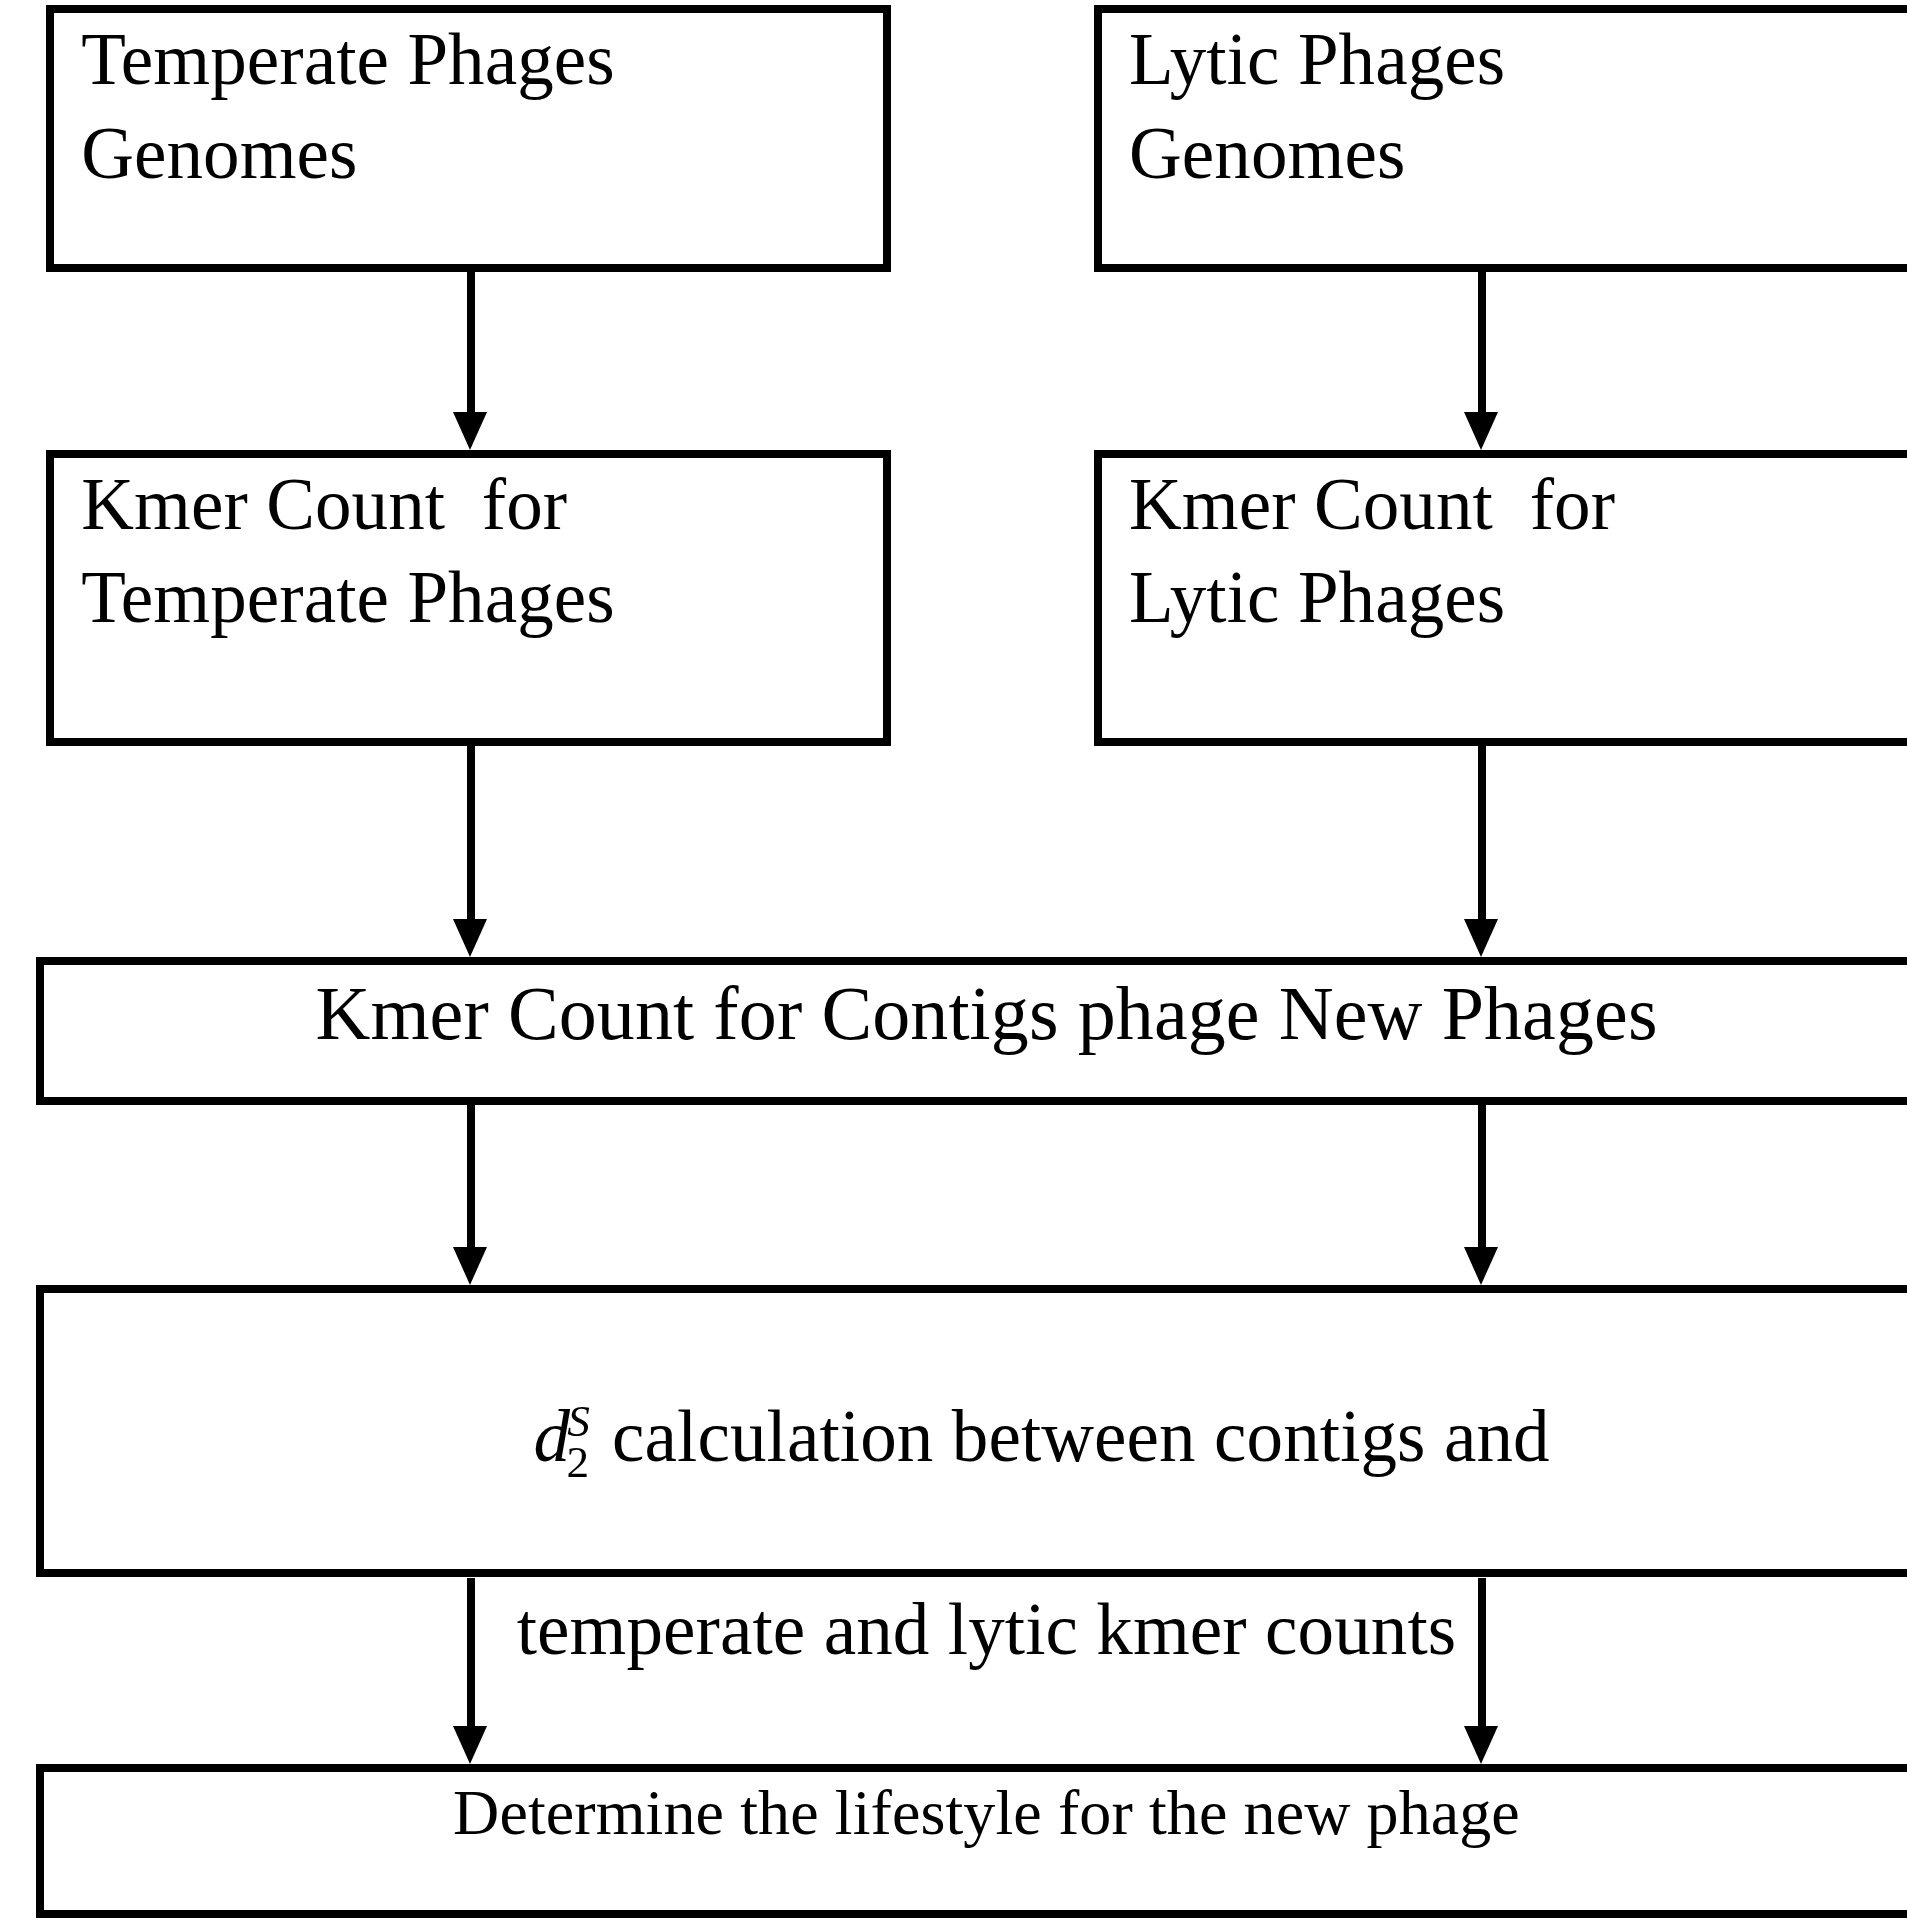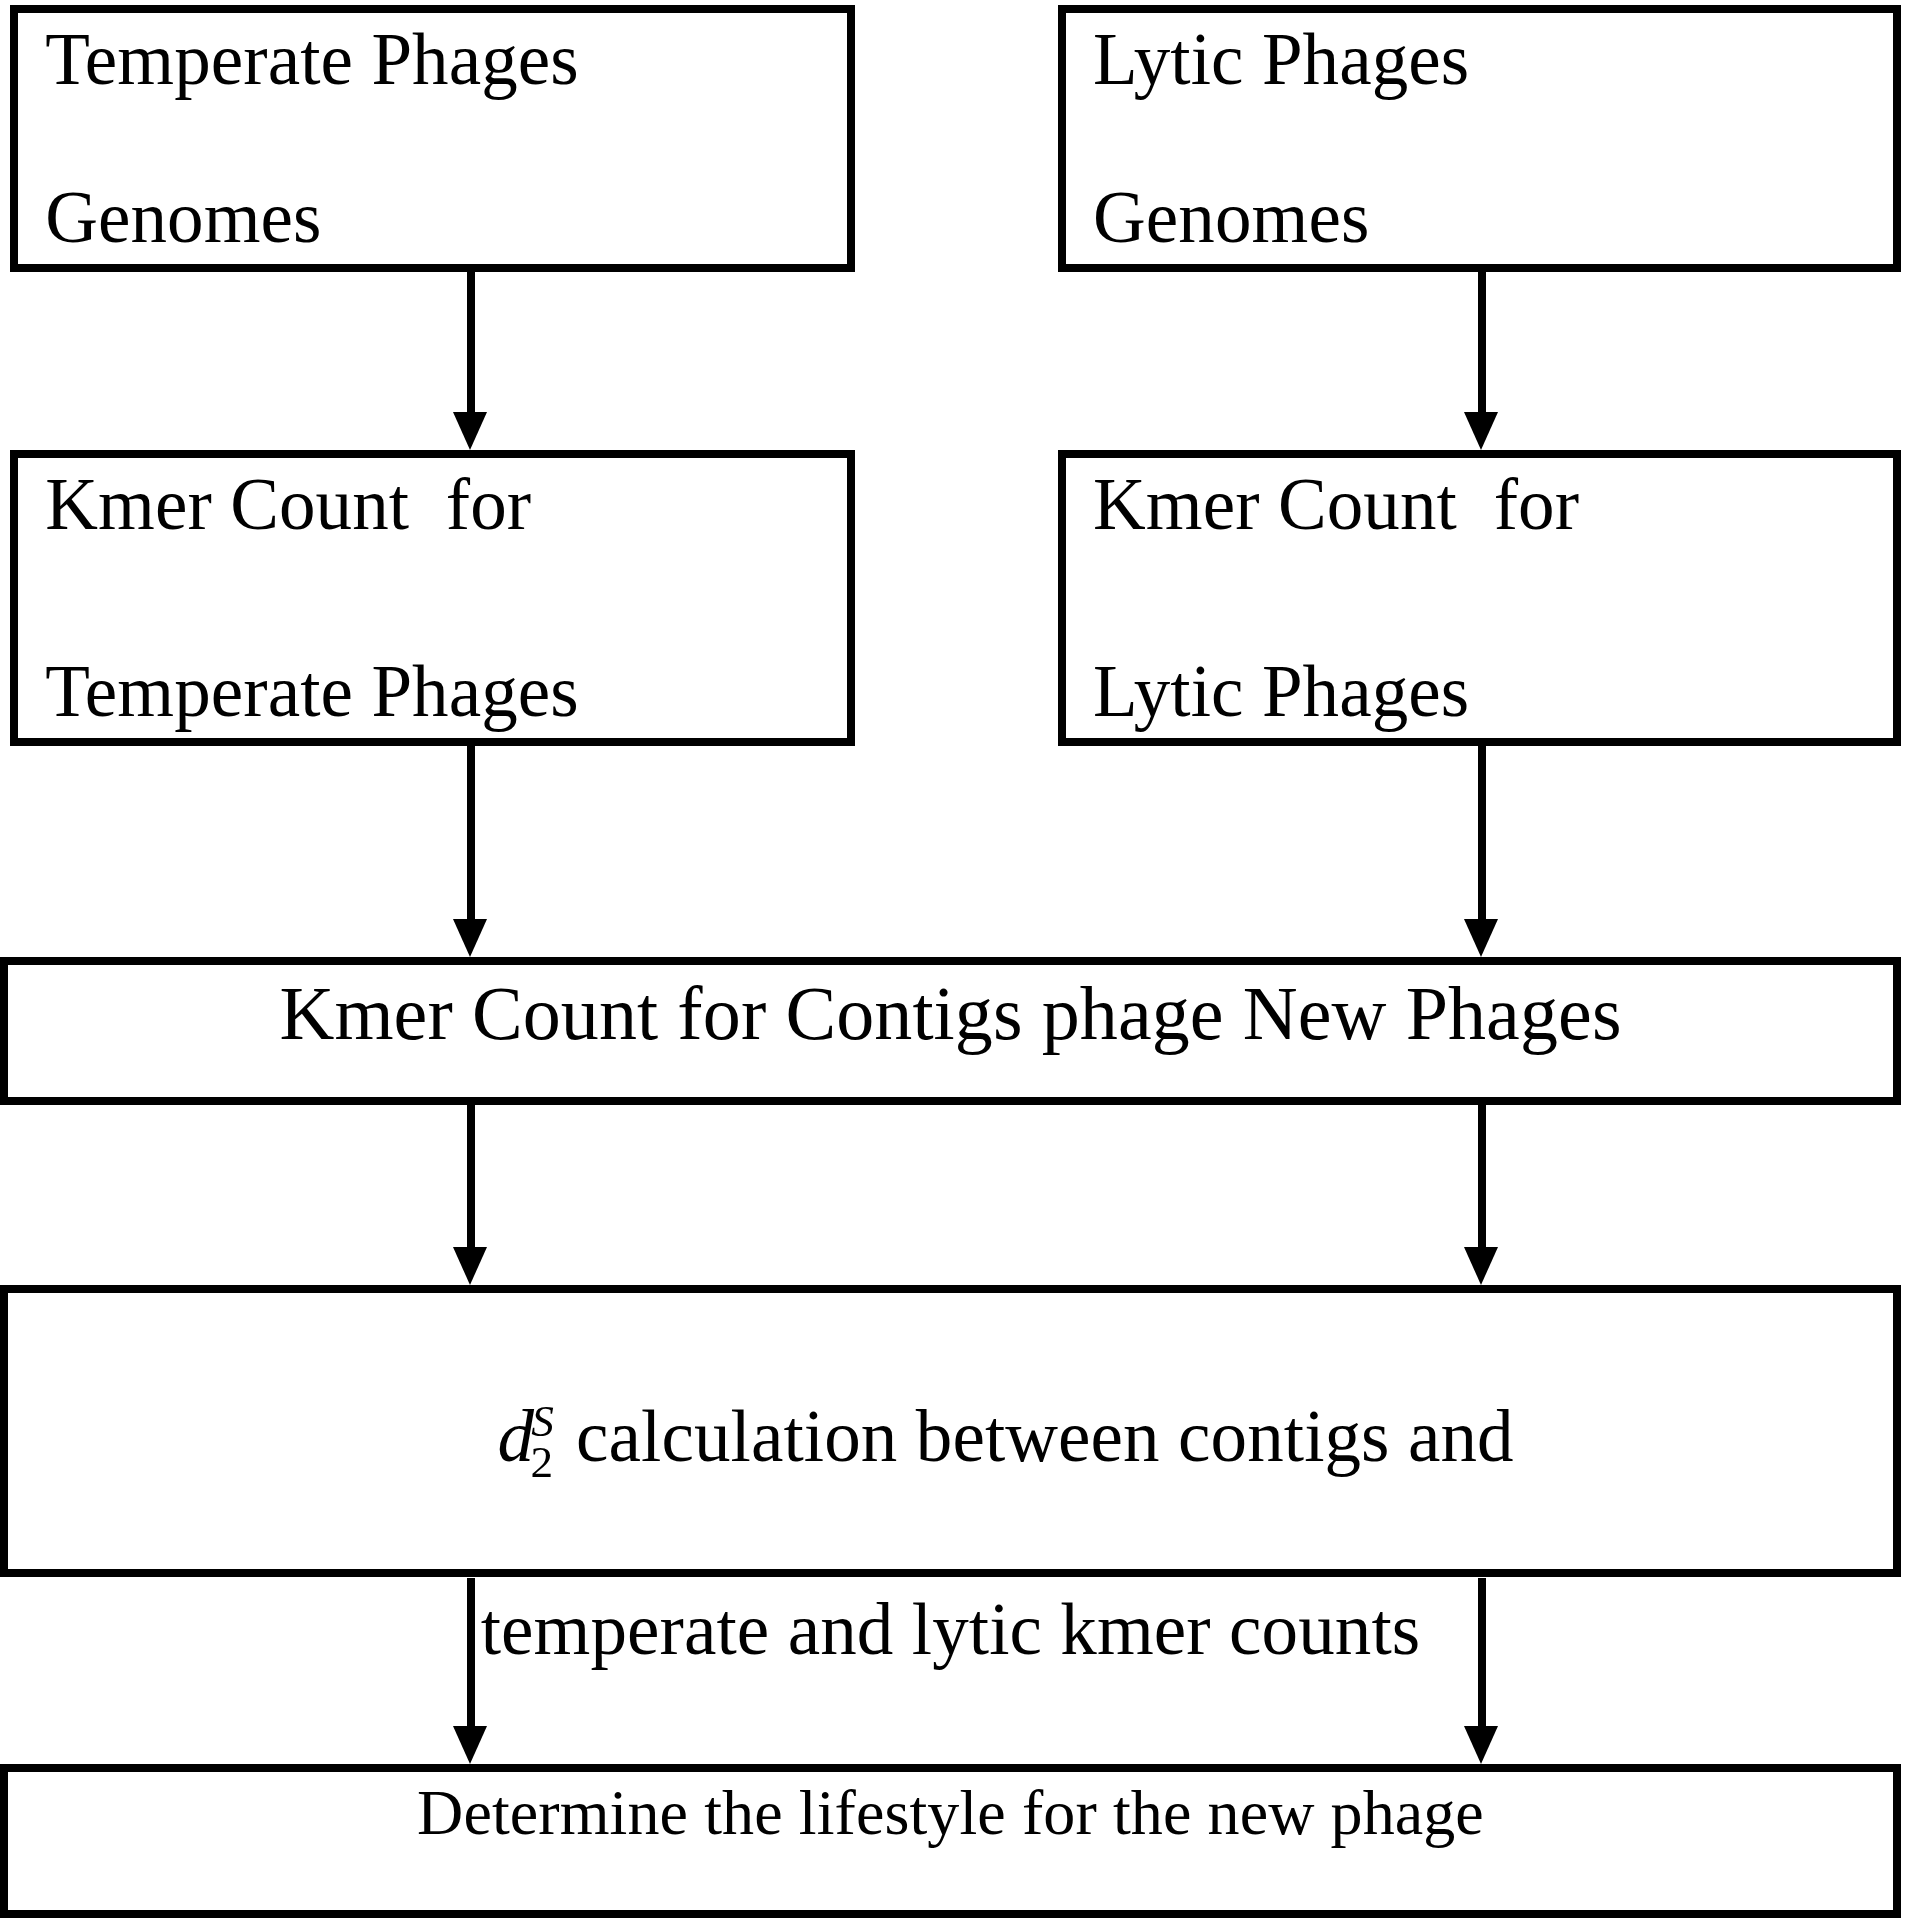--- a/index.html
+++ b/index.html
@@ -17,21 +17,22 @@
     font-family: "Liberation Serif", "DejaVu Serif", serif;
     color: #000000;
   }
   .node {
     position: absolute;
     box-sizing: border-box;
     border: 8.2px solid #000000;
     background: #ffffff;
     display: flex;
     flex-direction: column;
-    justify-content: space-between;
+    justify-content: flex-start;
+    margin-left: 36px;
   }
   .node .line {
     white-space: pre;
     font-size: 73px;
     line-height: 1.28;
     letter-spacing: 0.1px;
   }
   
   .node.align-left {
     align-items: flex-start;

